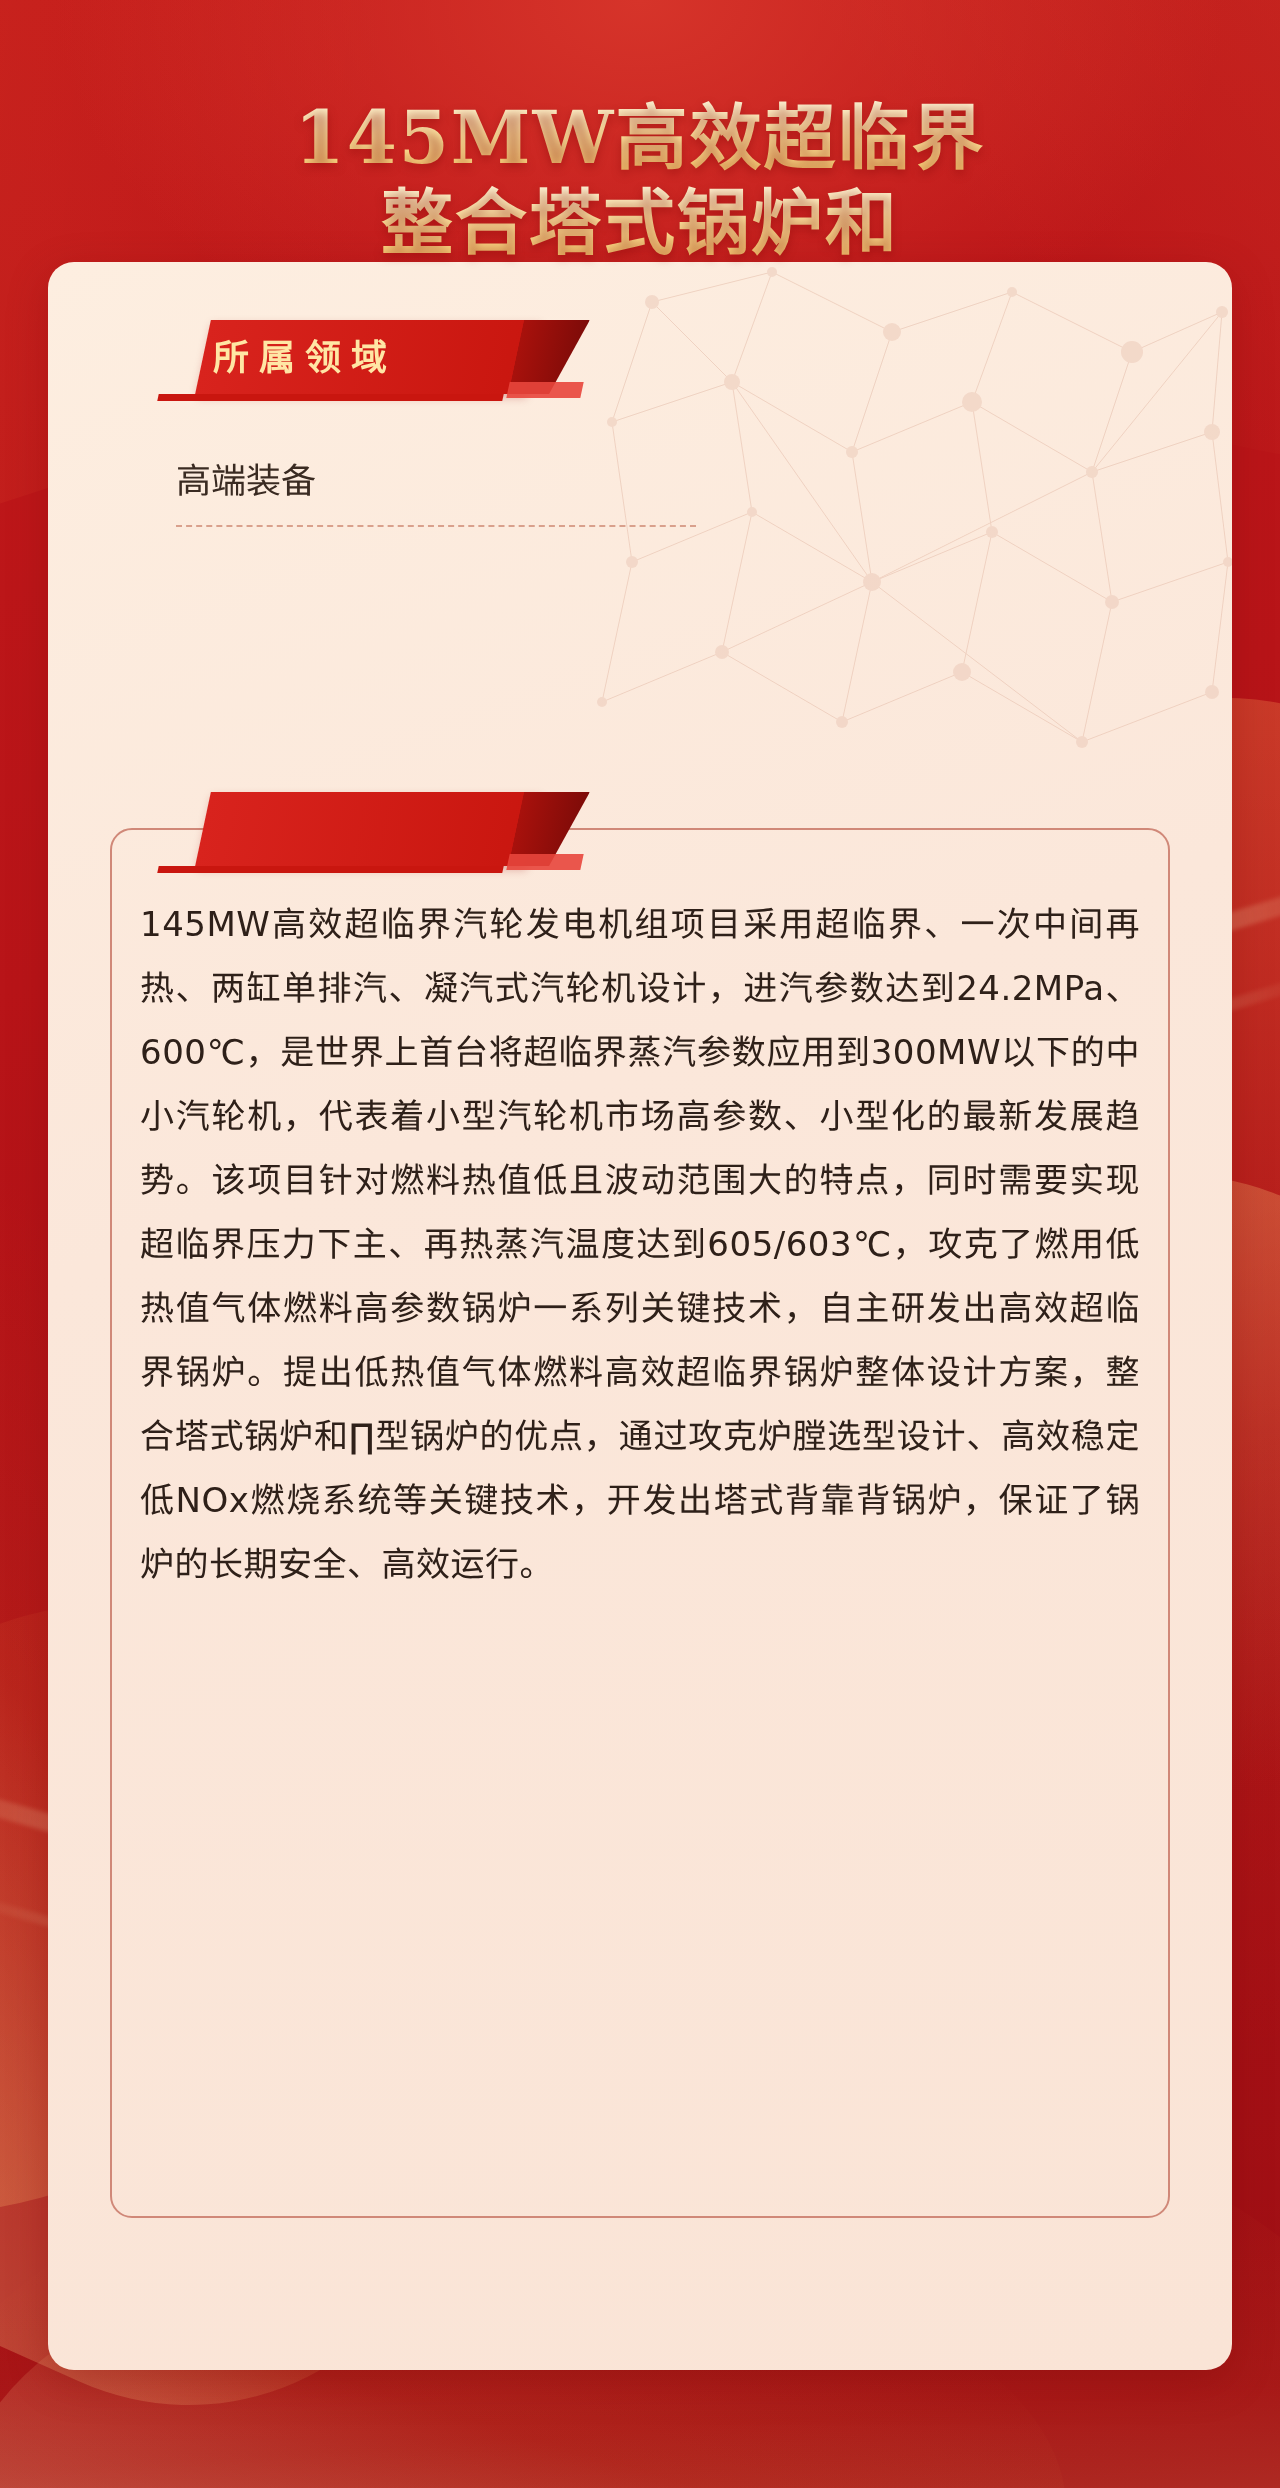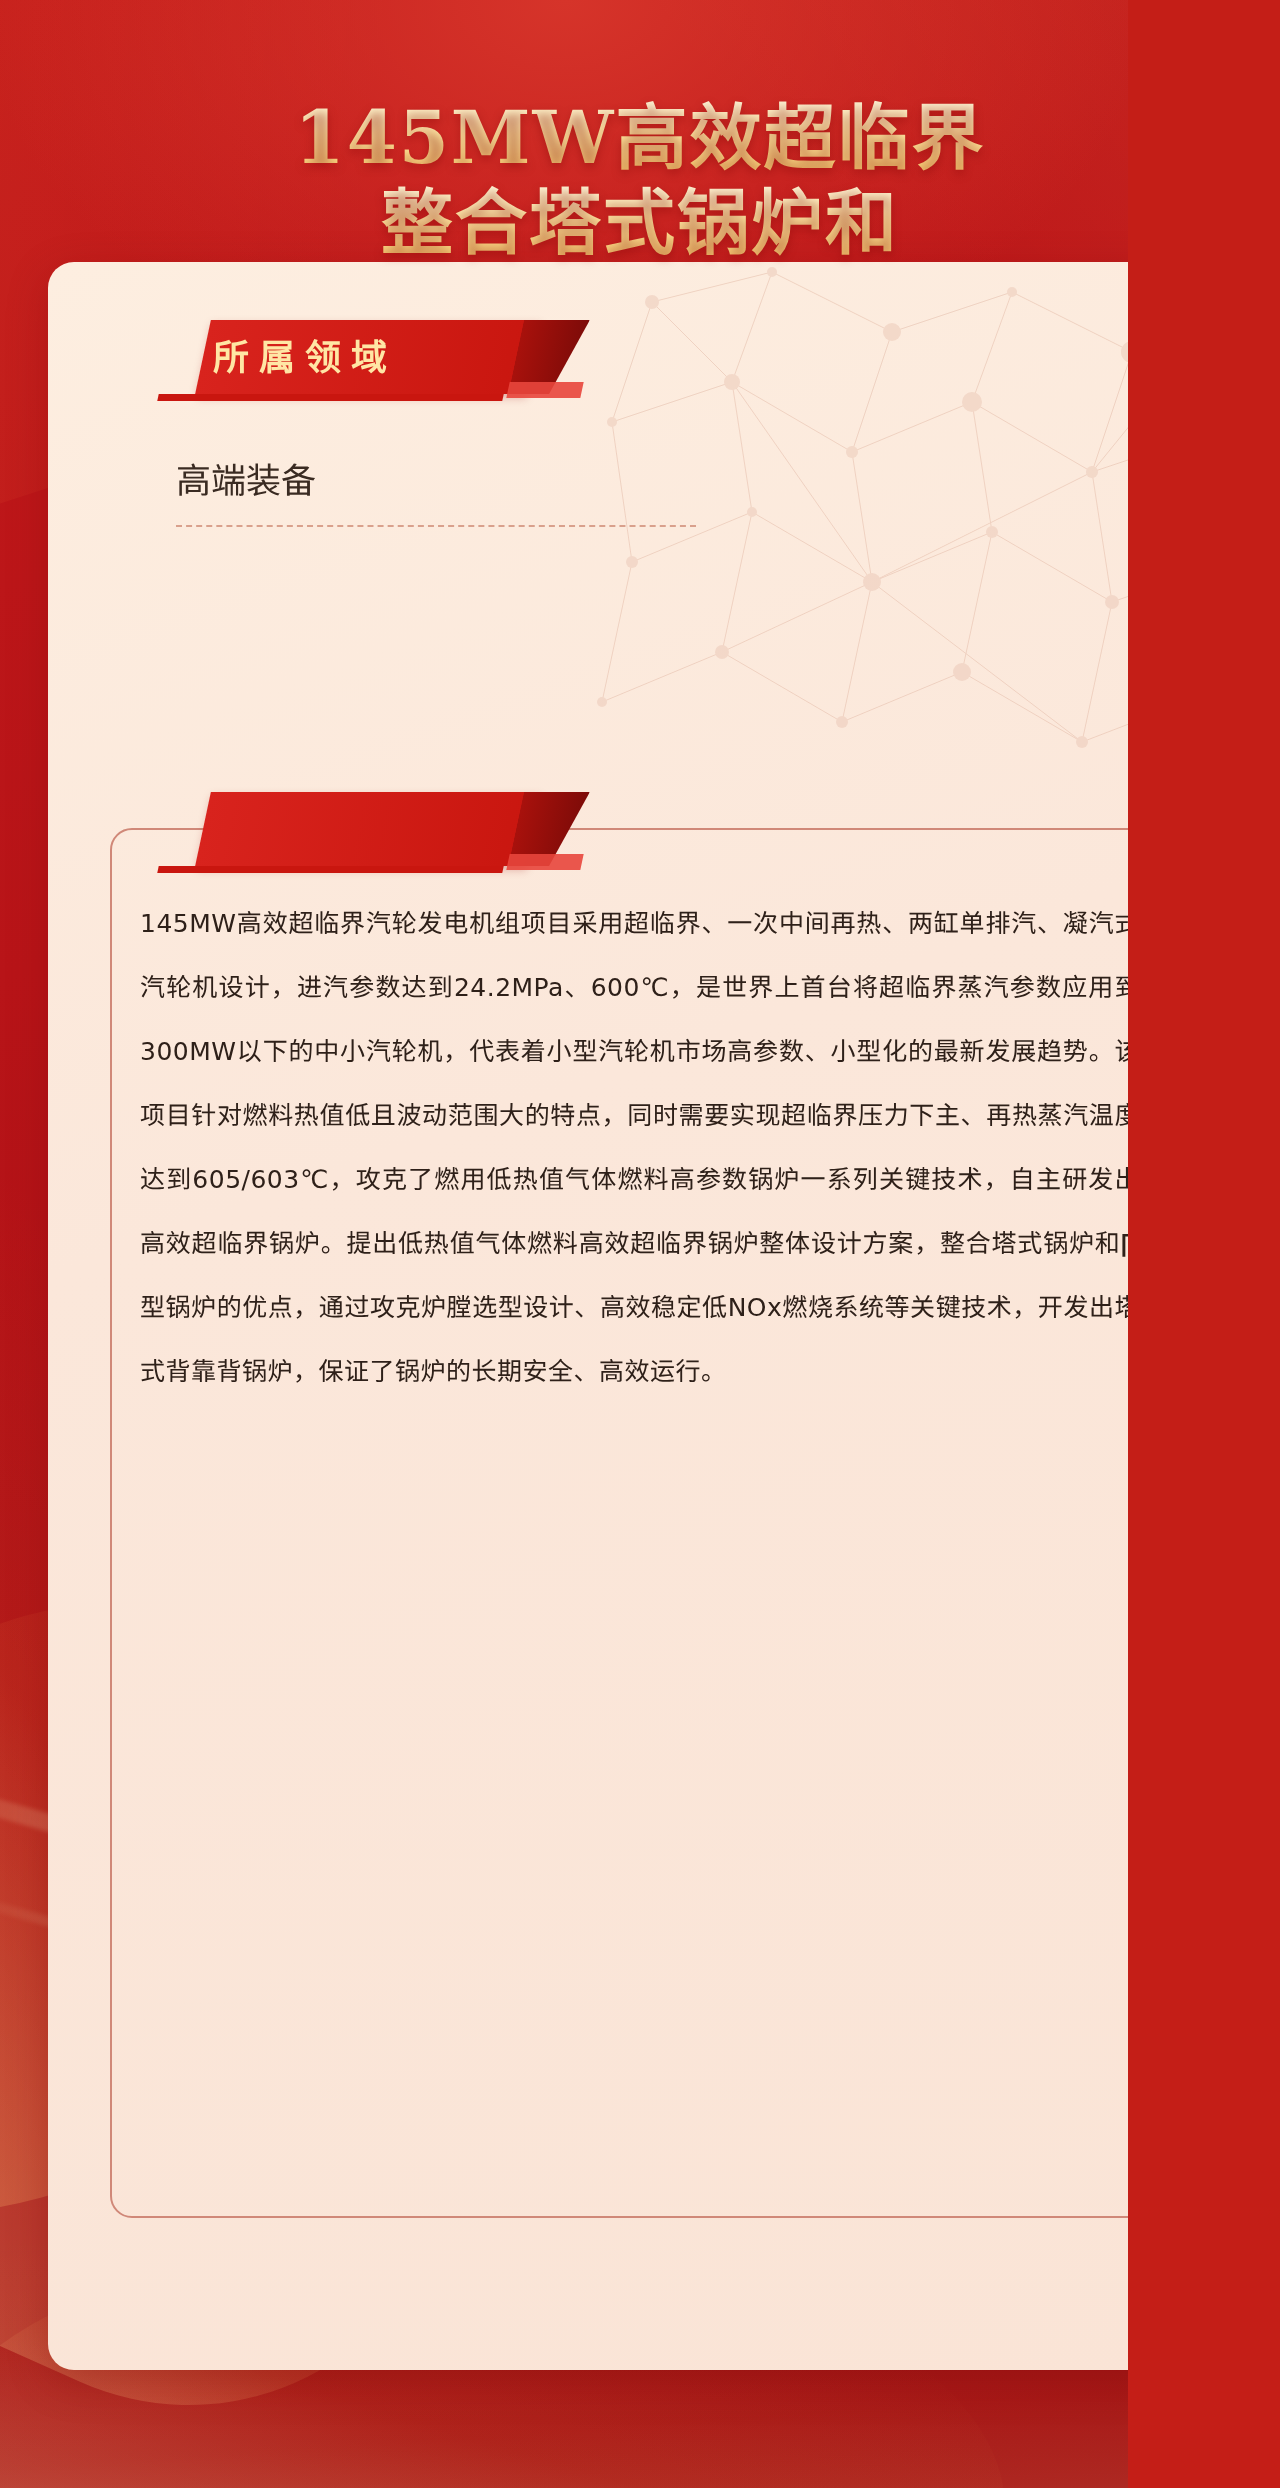--- a/index.html
+++ b/index.html
@@ -9,21 +9,21 @@
   body {
     width: 1280px;
     height: 2488px;
     font-family: "Liberation Sans", "DejaVu Sans", sans-serif;
     background: #c41e17;
     overflow: hidden;
   }
 
   .poster {
     position: relative;
-    width: 1128px;
+    width: 1280px;
     height: 2488px;
     overflow: hidden;
     background:
       radial-gradient(ellipse 900px 600px at 50% 0%, #d6342a 0%, rgba(214,52,42,0) 65%),
       linear-gradient(165deg, #c2191a 0%, #b81418 35%, #ad1116 60%, #9e0f14 100%);
   }
 
   
   .bg-ribbon {
     position: absolute;
@@ -240,21 +240,21 @@
     height: 1390px;
     border: 2px solid #d08878;
     border-radius: 22px;
     box-sizing: border-box;
   }
   .intro-text {
     position: absolute;
     top: 100px;
     left: 92px;
     width: 1000px;
-    font-size: 25px;
+    font-size: 34px;
     line-height: 64px;
     color: #2e2019;
     text-align: justify;
     letter-spacing: 0.5px;
     font-family: "DejaVu Sans", "Liberation Sans", sans-serif;
   }
   .banner.intro-banner { z-index: 3; }
 </style>
 </head>
 <body>

